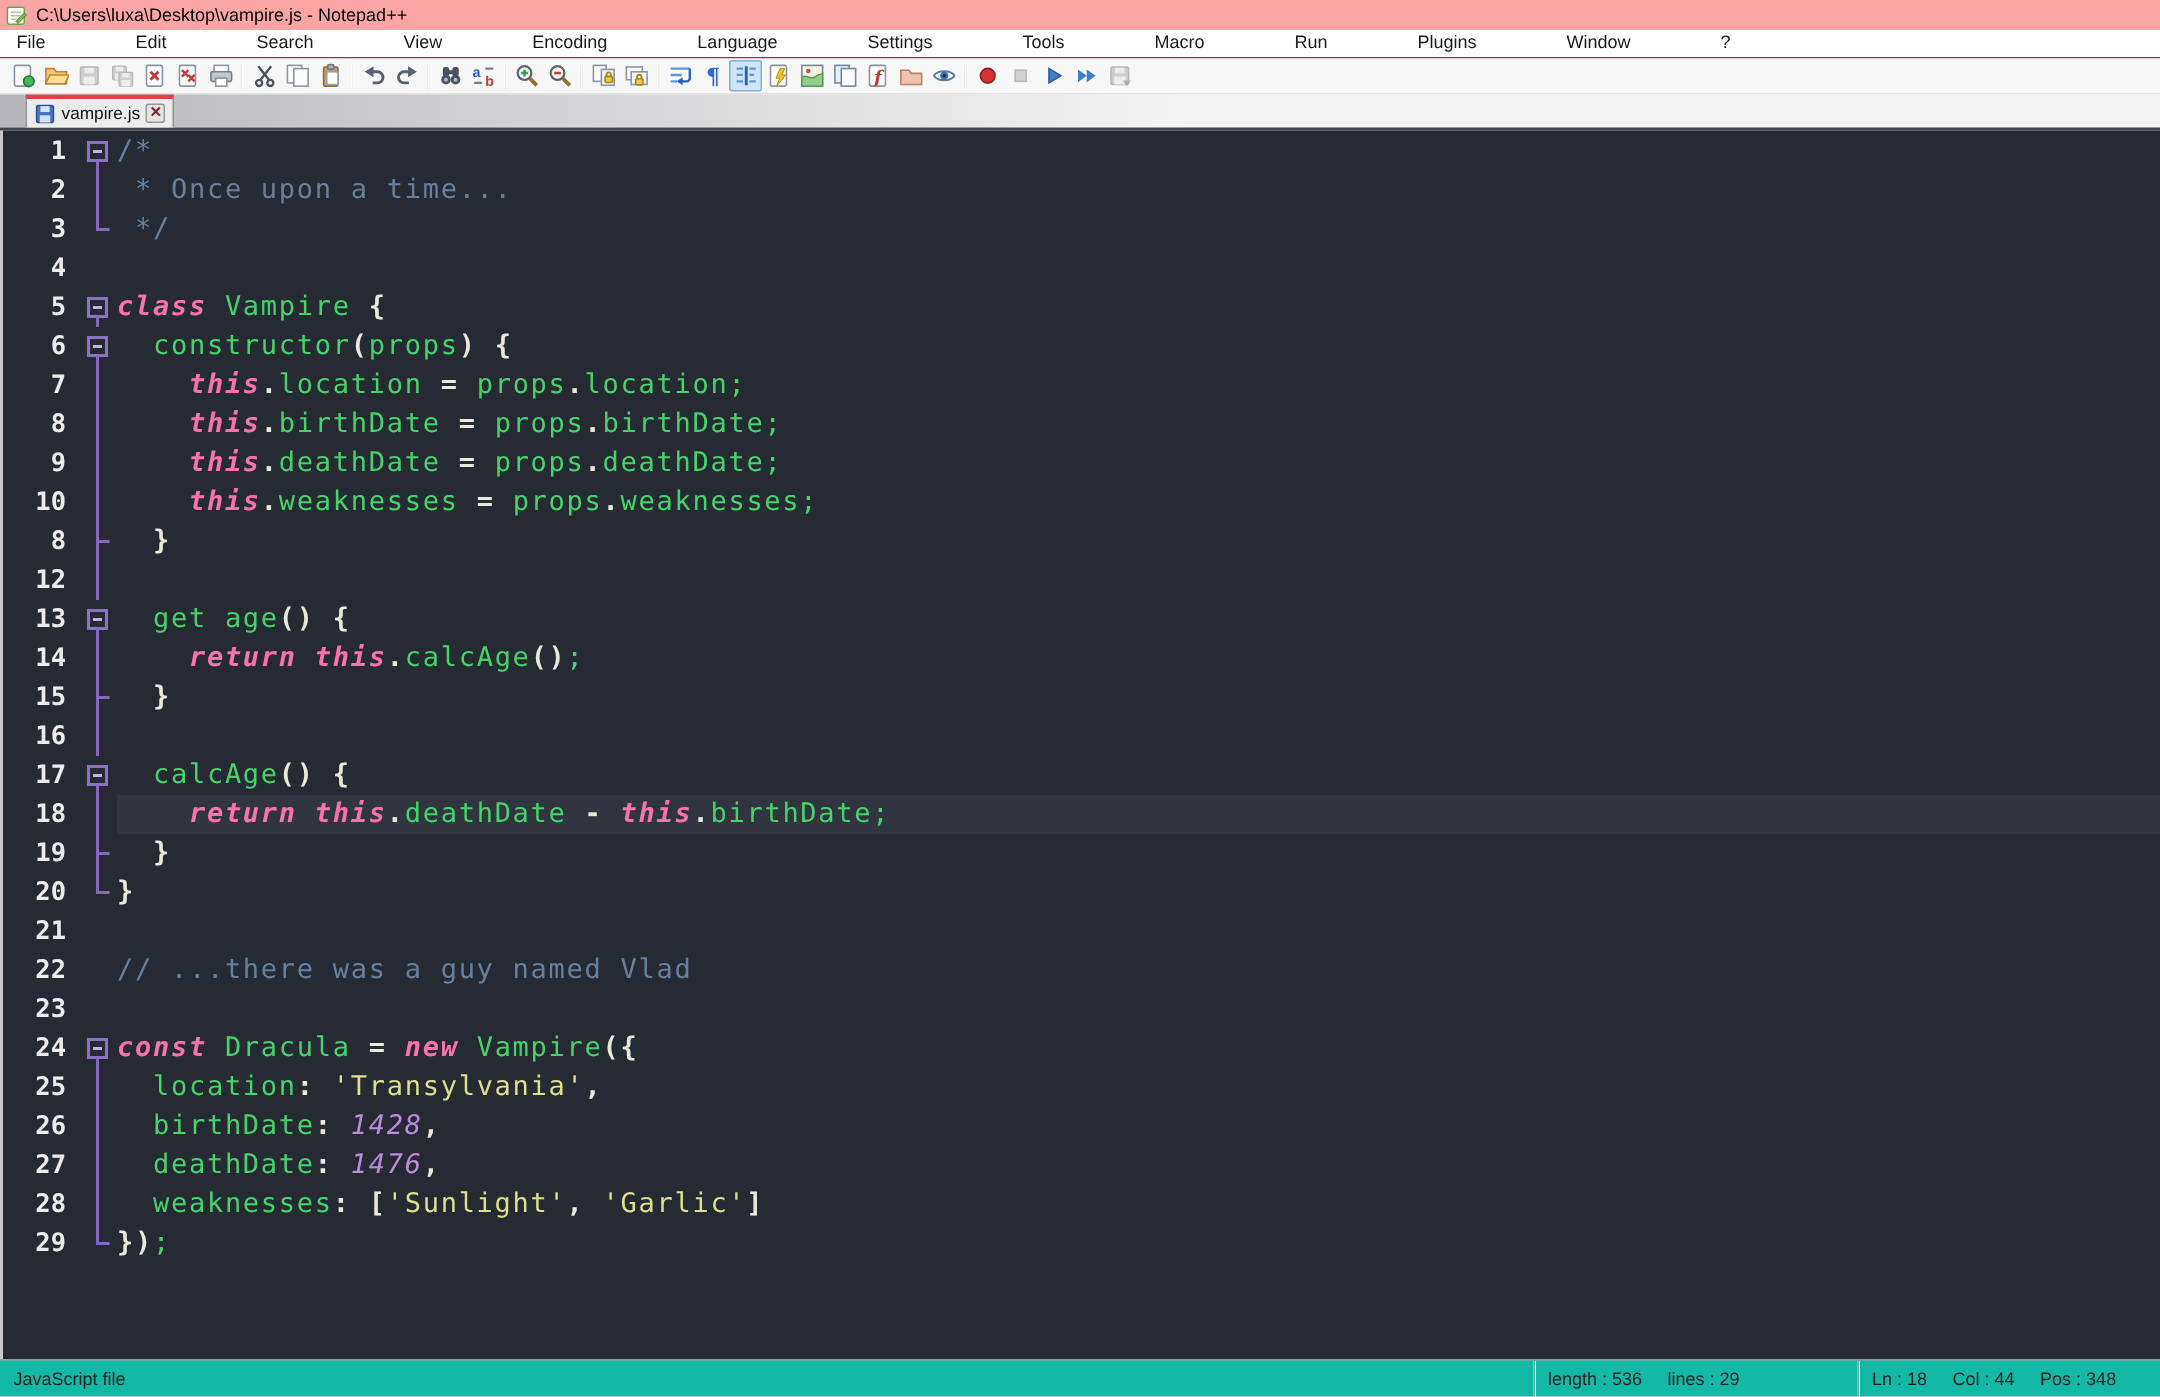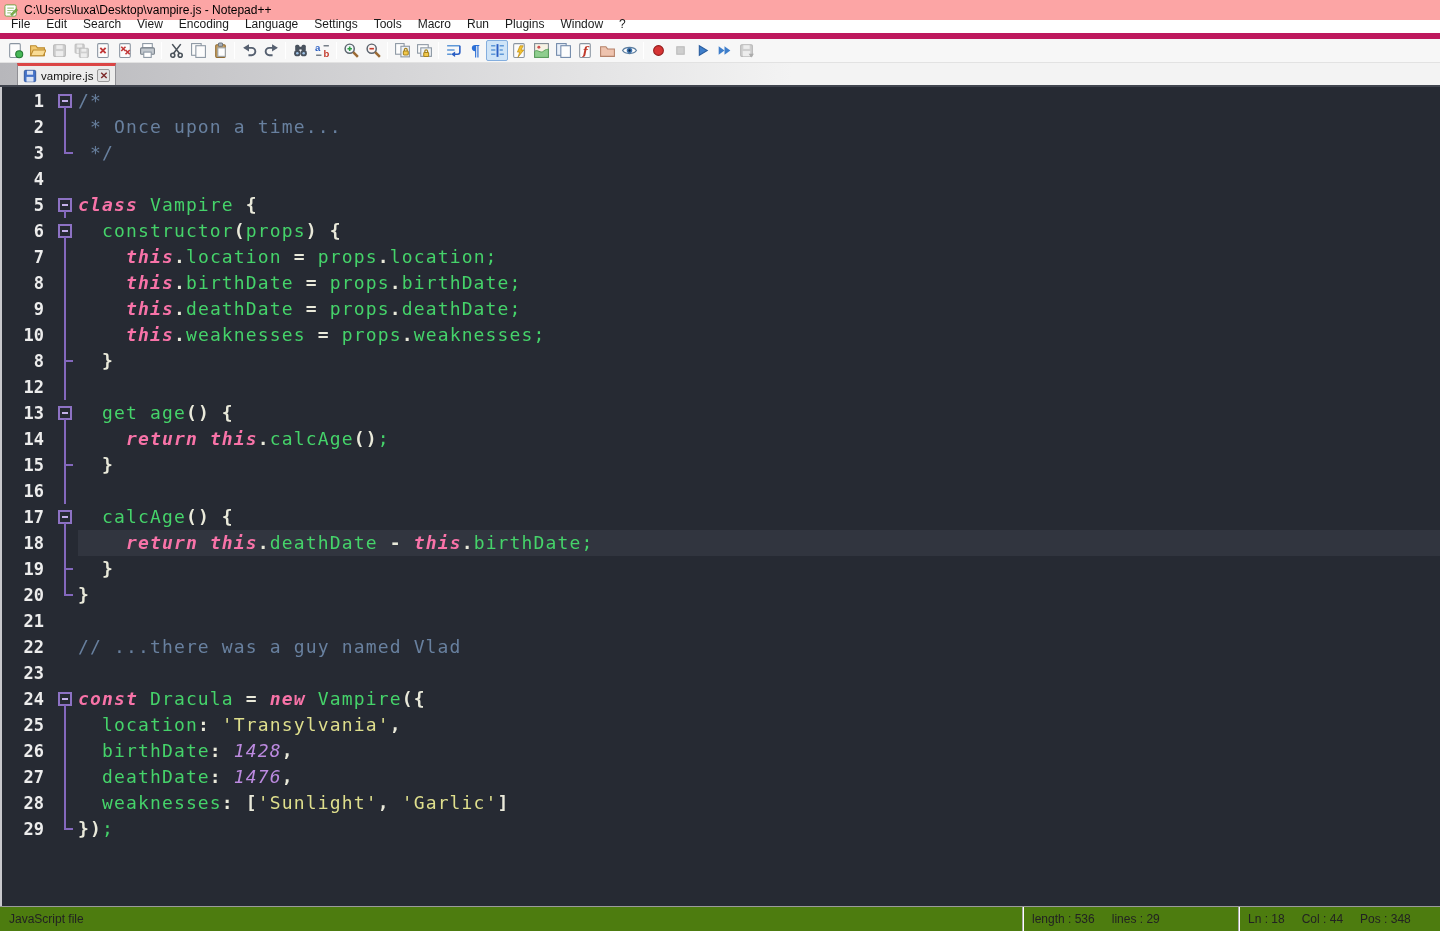--- a/index.html
+++ b/index.html
@@ -7,22 +7,22 @@
               font-family:"Liberation Sans", sans-serif; }
   .window { width:1440px; height:931px; display:flex; flex-direction:column; }
 
   
   .titlebar { height:20px; background:#fca5a5; display:flex; align-items:center;
               padding-left:4px; flex:0 0 auto; }
   .titlebar .app-icon { width:15px; height:15px; margin-right:5px; }
   .titlebar .title-text { font-size:12px; color:#000; white-space:nowrap; }
 
   
-  .menubar { height:19px; background:#ffffff; display:flex; align-items:flex-end;
-             padding-left:3px; flex:0 0 auto; border-bottom:6px solid #be185d; }
+  .menubar { height:19px; background:#ffffff; display:flex; align-items:flex-start;
+             padding-left:3px; flex:0 0 auto; border-bottom:1px solid #be185d;gap:44px; }
   .menu-item { font-size:12px; color:#1a1a1a; padding:1px 8px 2px 8px; cursor:default; }
 
   
   .toolbar { height:24px; background:#f7f7f7; display:flex; align-items:center;
              padding-left:4px; flex:0 0 auto; border-bottom:1px solid #e2e2e2; }
   .tb-btn { width:22px; height:21px; display:flex; align-items:center; justify-content:center;
             border:1px solid transparent; border-radius:2px; background:transparent; }
   .tb-btn.active { background:#cfe4f7; border-color:#84aede; }
   .tb-btn.disabled { opacity:.45; filter:grayscale(1); }
   .tb-sep { width:1px; height:17px; background:#c4c4c4; border-right:1px solid #fff;
@@ -61,21 +61,21 @@
   .f-vert  { left:12px; top:0; bottom:0; width:2px; }
   .f-vhalf { left:12px; top:0; height:13px; width:2px; }
   .f-stem  { left:12px; top:19px; bottom:0; width:2px; }
   .f-tick  { left:12px; top:12px; width:9px; height:2px; }
   .f-box { position:absolute; left:6px; top:6px; width:14px; height:14px;
            border:2px solid #8d72c4; background:#262a33; }
   .f-box::after { content:""; position:absolute; left:2px; right:2px; top:50%;
                   margin-top:-1px; height:2px; background:#c3b0e8; }
 
   
-  .statusbar { height:25px; background:#4d7c0f; border-top:1px solid #9b9b9b;
+  .statusbar { height:25px; background:#14b8a6; border-top:1px solid #9b9b9b;
                display:flex; align-items:center; font-size:12px; color:#222;
                flex:0 0 auto; }
   .sb-seg { height:100%; display:flex; align-items:center; padding-left:9px; }
   .sb-left { flex:1 1 auto; }
   .sb-mid { width:216px; flex:0 0 auto; border-left:1px solid #ababab;
             box-shadow:inset 1px 0 0 #ffffff; }
   .sb-right { width:202px; flex:0 0 auto; border-left:1px solid #ababab;
               box-shadow:inset 1px 0 0 #ffffff; }
   .sb-item { margin-right:17px; white-space:nowrap; }
 </style>

